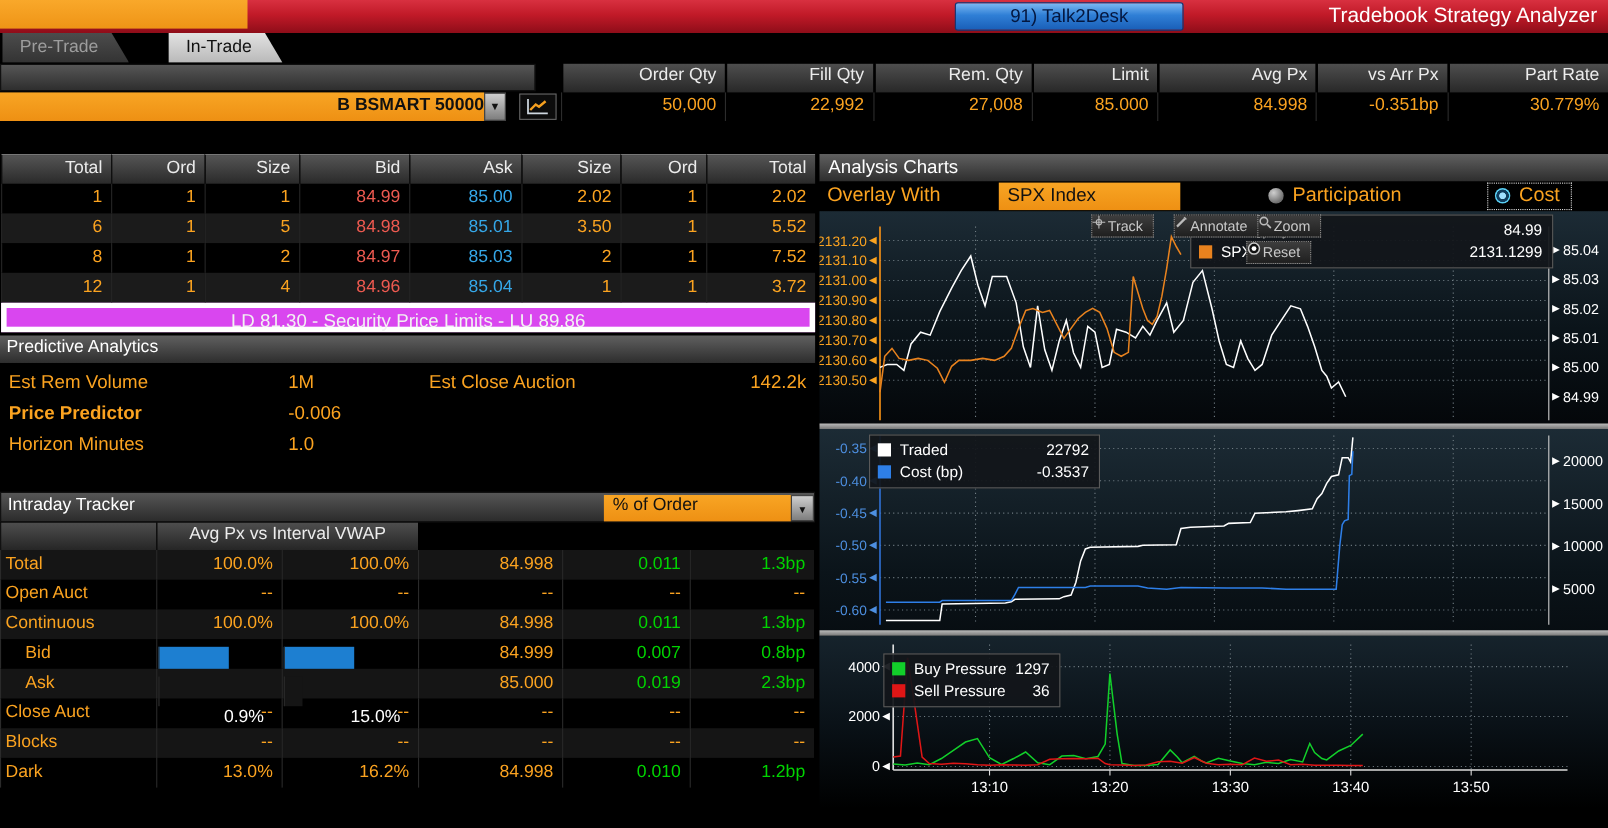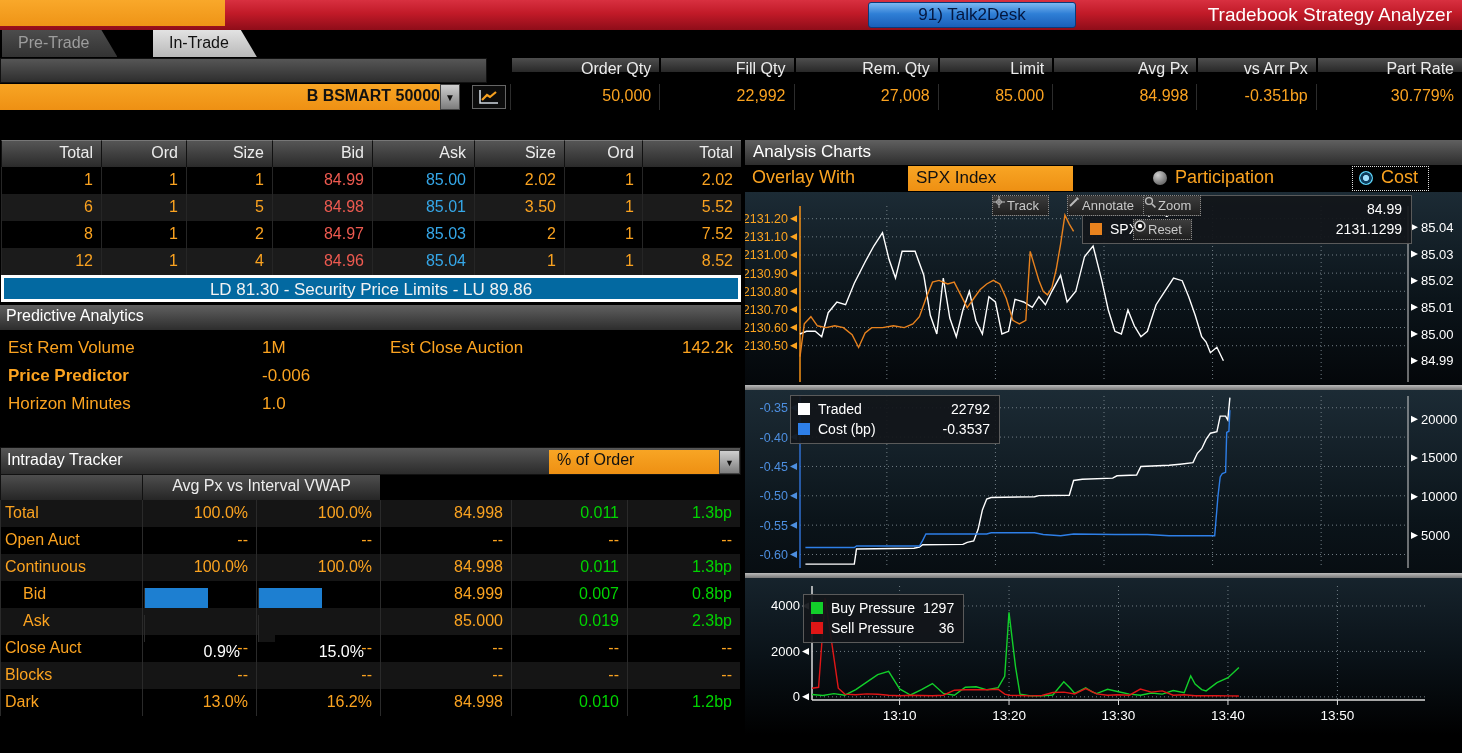--- a/index.html
+++ b/index.html
@@ -22,21 +22,21 @@
   #tabs { left:0; top:30px; width:1462px; height:28px; background:#000; }
   .tab { position:absolute; top:0; height:27px; line-height:26px; padding:0 28px 0 16px;
     font-size:16px; clip-path:polygon(0 0, calc(100% - 16px) 0, 100% 100%, 0 100%); cursor:pointer; }
   .tab.inactive { left:2px; background:linear-gradient(180deg,#4c4c4c,#333); color:#9d9d9d; }
   .tab.active { left:153px; background:linear-gradient(180deg,#e2e2e2,#b9b9b9); color:#111; }
 
   
   #order-head-bar { left:0; top:58px; width:487px; height:25px;
     background:linear-gradient(180deg,#565656,#2e2e2e); border:1px solid #111; }
   #order-cols { left:510px; top:58px; width:952px; height:26px; display:flex; }
-  .hcell { height:14px; background:linear-gradient(180deg,#4e4e4e,#282828);
+  .hcell { height:26px; background:linear-gradient(180deg,#4e4e4e,#282828);
     border-left:2px solid #000; color:#ececec; font-size:16px; text-align:right;
     padding:2px 8px 0 0; }
   #ticker-field { left:0; top:84px; width:440px; height:26px;
     background:linear-gradient(180deg,#f8a524,#ee9013); color:#111; font-size:16px;
     font-weight:700; padding:3px 0 0 6px;text-align:right; }
   #ticker-arrow { left:440px; top:84px; width:20px; height:26px;
     background:linear-gradient(180deg,#cfcfcf,#7d7d7d); border:1px solid #444;
     color:#111; font-size:10px; text-align:center; line-height:26px; cursor:pointer; }
   #chart-icon-btn { left:472px; top:85px; width:34px; height:24px; background:#0c0c0c;
     border:1px solid #666; cursor:pointer; display:flex; align-items:center; justify-content:center; }
@@ -48,21 +48,21 @@
   #depth { left:1px; top:140px; width:740px; }
   .depth-grid { display:grid; grid-template-columns:100px 85px 86px 100px 102px 90px 78px 99px; }
   #depth-head div { height:27px; background:linear-gradient(180deg,#555,#2a2a2a);
     border-left:1px solid #111; border-top:1px solid #777; color:#ececec; font-size:16px;
     text-align:right; padding:3px 8px 0 0; }
   .depth-row div { height:27px; font-size:16px; text-align:right; padding:4px 8px 0 0;
     border-left:1px solid #262626; color:#fba320; }
   .depth-row:nth-child(even) div { background:#1b1b1b; }
   .depth-row div:nth-child(4) { color:#ee5a50; }
   .depth-row div:nth-child(5) { color:#35a7e8; }
-  #depth-foot { height:27px; background:#0369a1; border:3px solid #ffffff; color:#f2f2f2;
+  #depth-foot { height:27px; background:#d946ef; border:5px solid #ffffff; color:#f2f2f2;
     font-size:17px; text-align:center; padding-top:2px; }
 
   
   #pred { left:0; top:305px; width:741px; height:112px; background:#000; }
   #pred-title { left:0; top:0; width:741px; height:25px; color:#fff; font-size:16px;
     padding:2px 0 0 6px; background:linear-gradient(180deg,#606060,#2d2d2d); }
   .pfield { position:absolute; color:#fba320; font-size:17px; }
 
   
   #tracker { left:0; top:447px; width:741px; }
@@ -208,21 +208,21 @@
         <div>7.52</div>
       </div>
       <div class="depth-grid depth-row">
         <div>12</div>
         <div>1</div>
         <div>4</div>
         <div>84.96</div>
         <div>85.04</div>
         <div>1</div>
         <div>1</div>
-        <div>8.52</div>
+        <div>3.72</div>
       </div>
     </div>
   <div id="depth-foot">LD 81.30 - Security Price Limits - LU 89.86</div>
 </div>
 
 <div id="pred" class="abs">
   <div id="pred-title" class="abs">Predictive Analytics</div>
   <div id="pred-fields">
       <span class="pfield" style="left: 8px; top: 33px;">Est Rem Volume</span>
       <span class="pfield" style="left: 262px; top: 33px;">1M</span>

